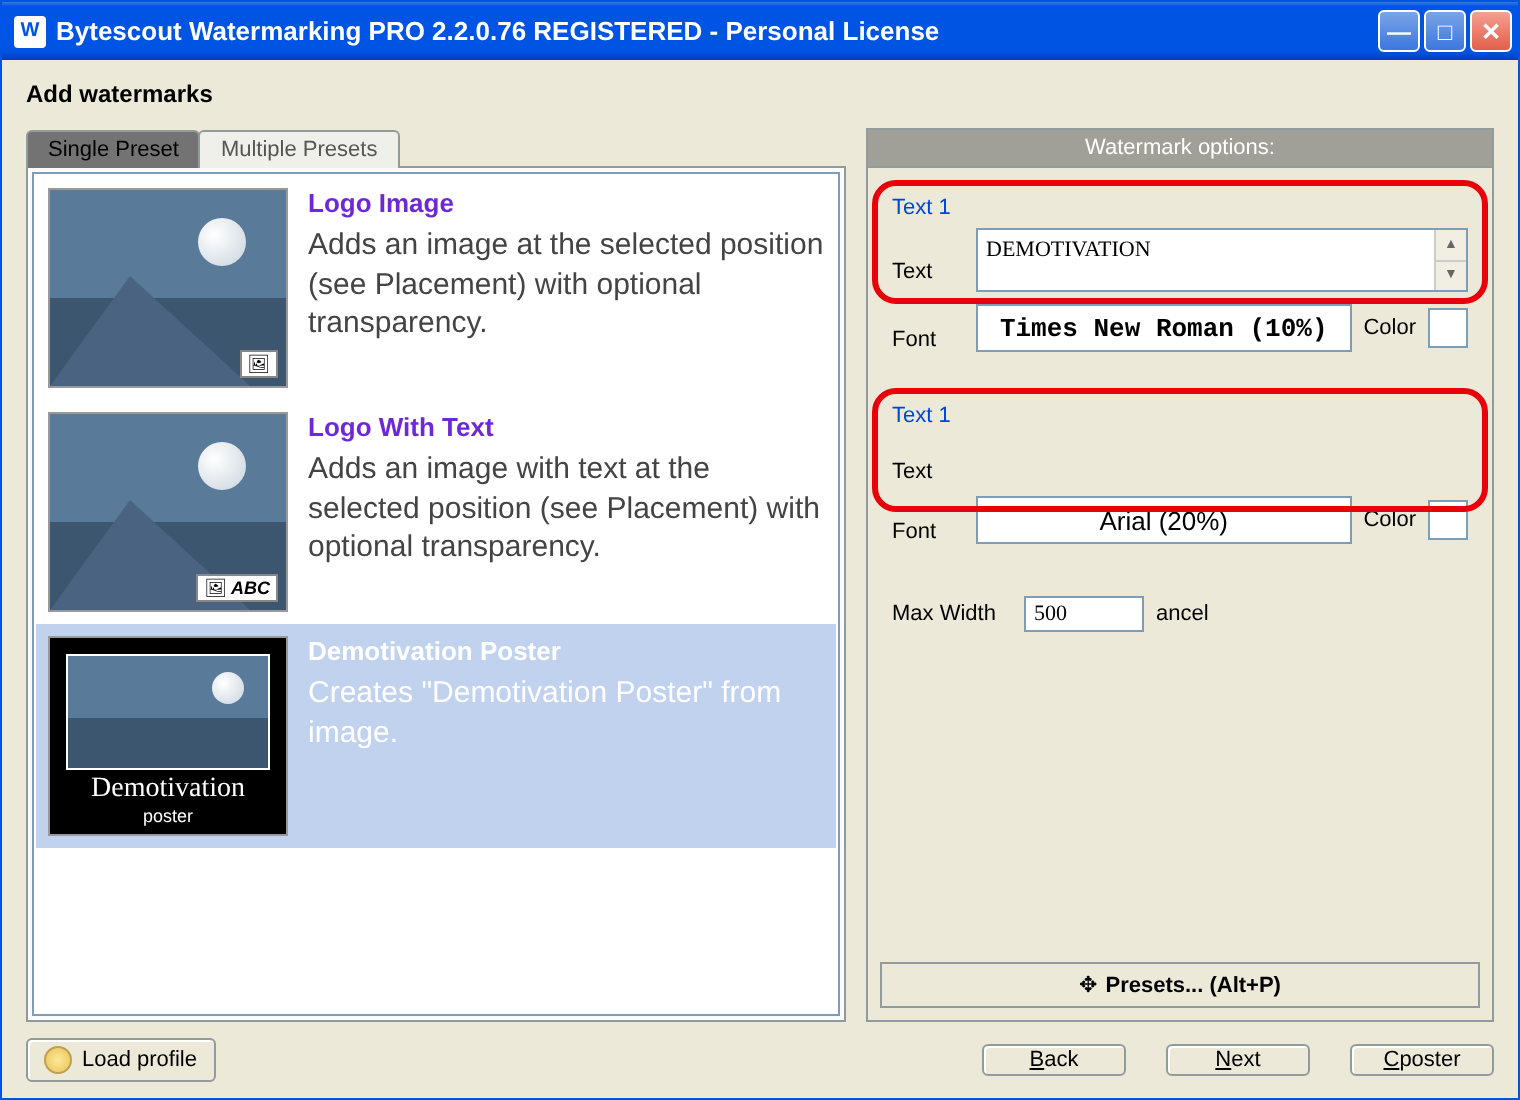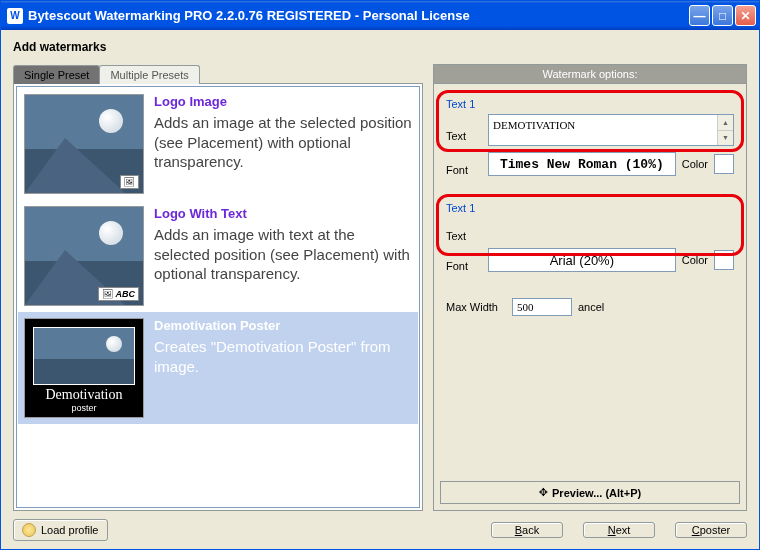--- a/index.html
+++ b/index.html
@@ -179,21 +179,21 @@
           <div class="group">
             <div class="field-row">
               <div style="width:60px;">Max Width</div>
               <input class="num-input" value="500" style="">
               <div>ancel</div>
             </div>
           </div>
 
           <div class="preview-btn">
             <span>✥</span>
-            <b>Preview... (Alt+P)</b>
+            <b>Presets... (Alt+P)</b>
           </div>
         </div>
       </div>
 
     </div>
 
     <div class="bottom-bar">
       <div class="btn load">
         <div class="load-icon"></div>
         <span>Load profile</span>

